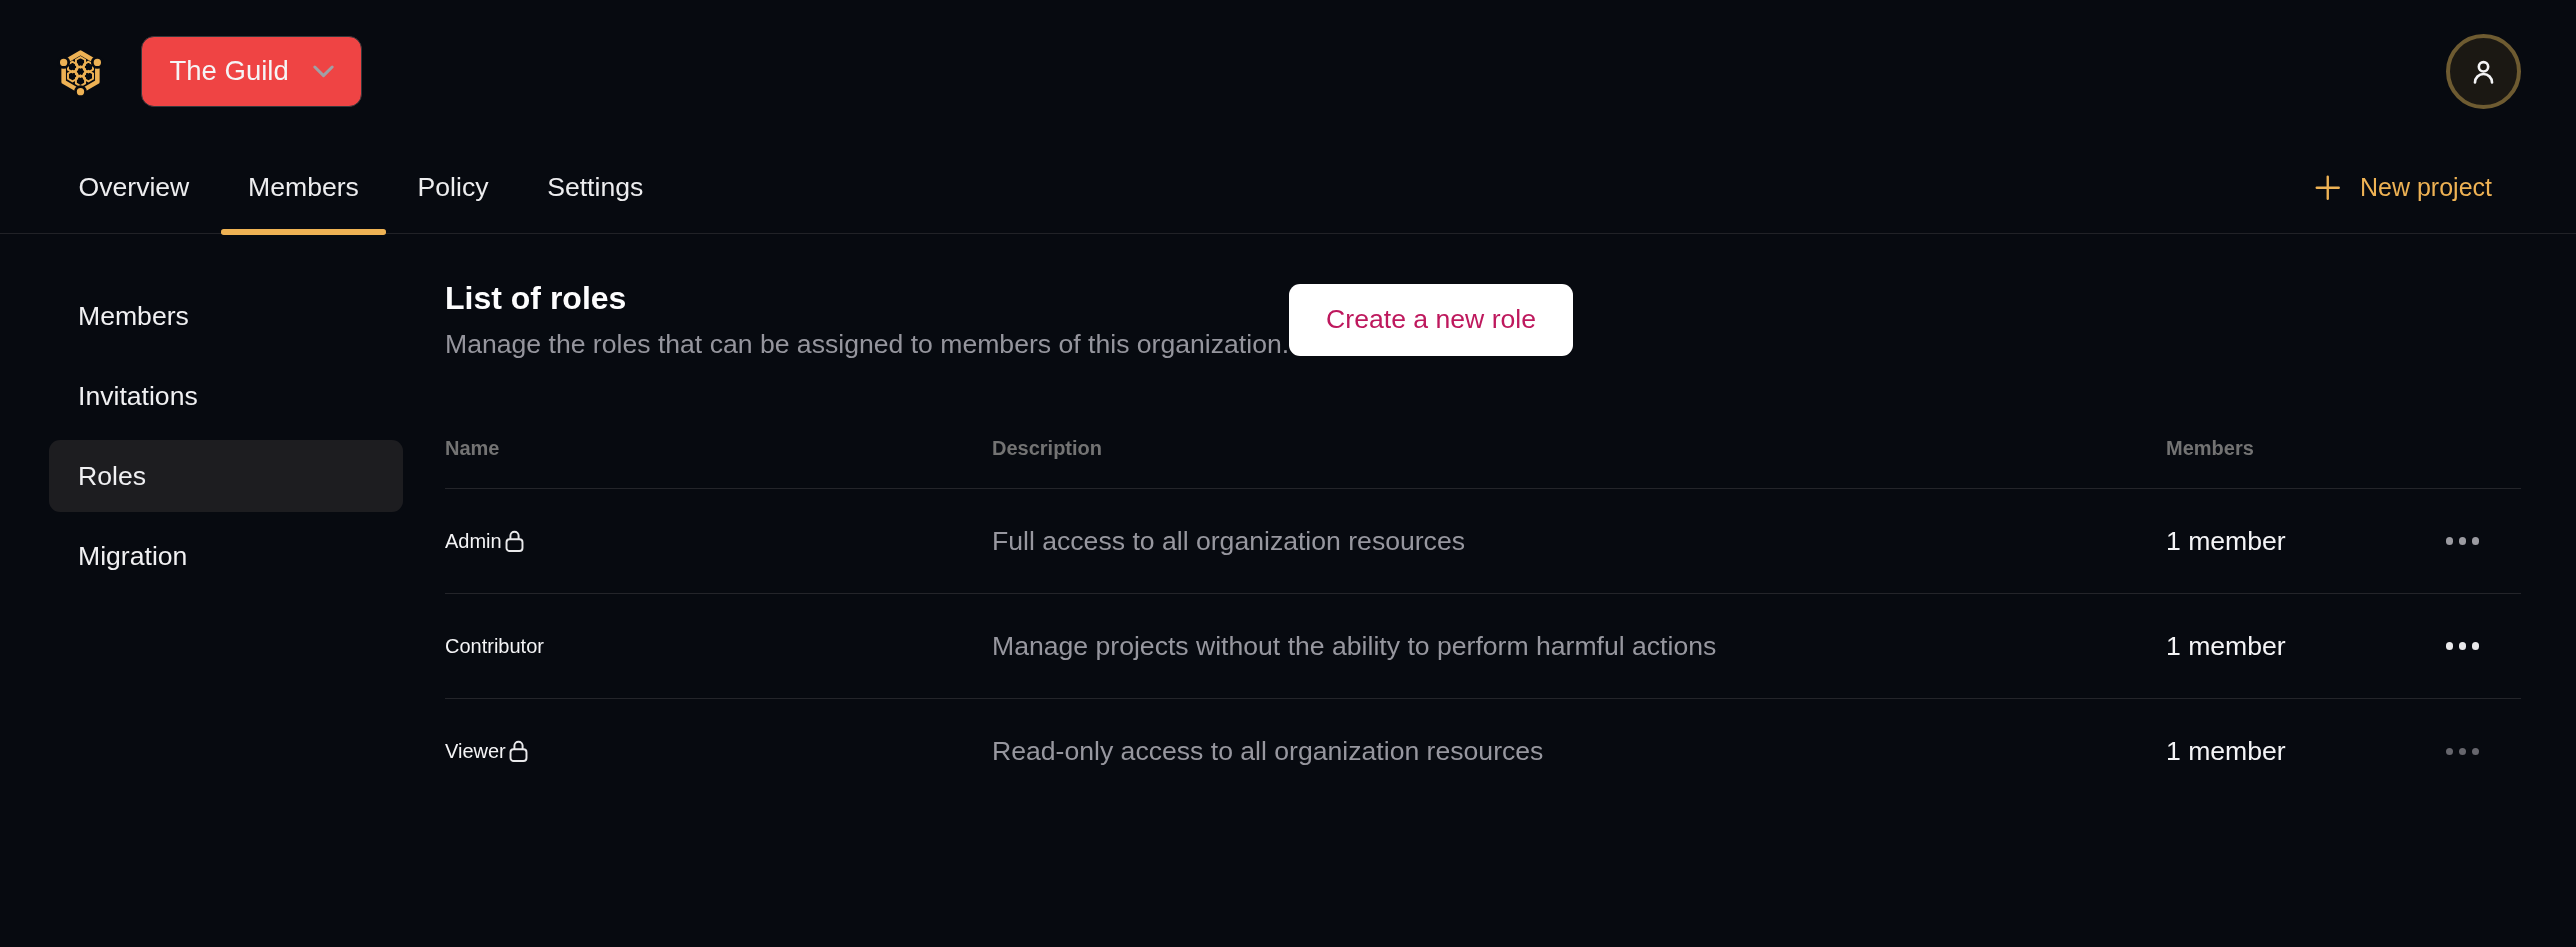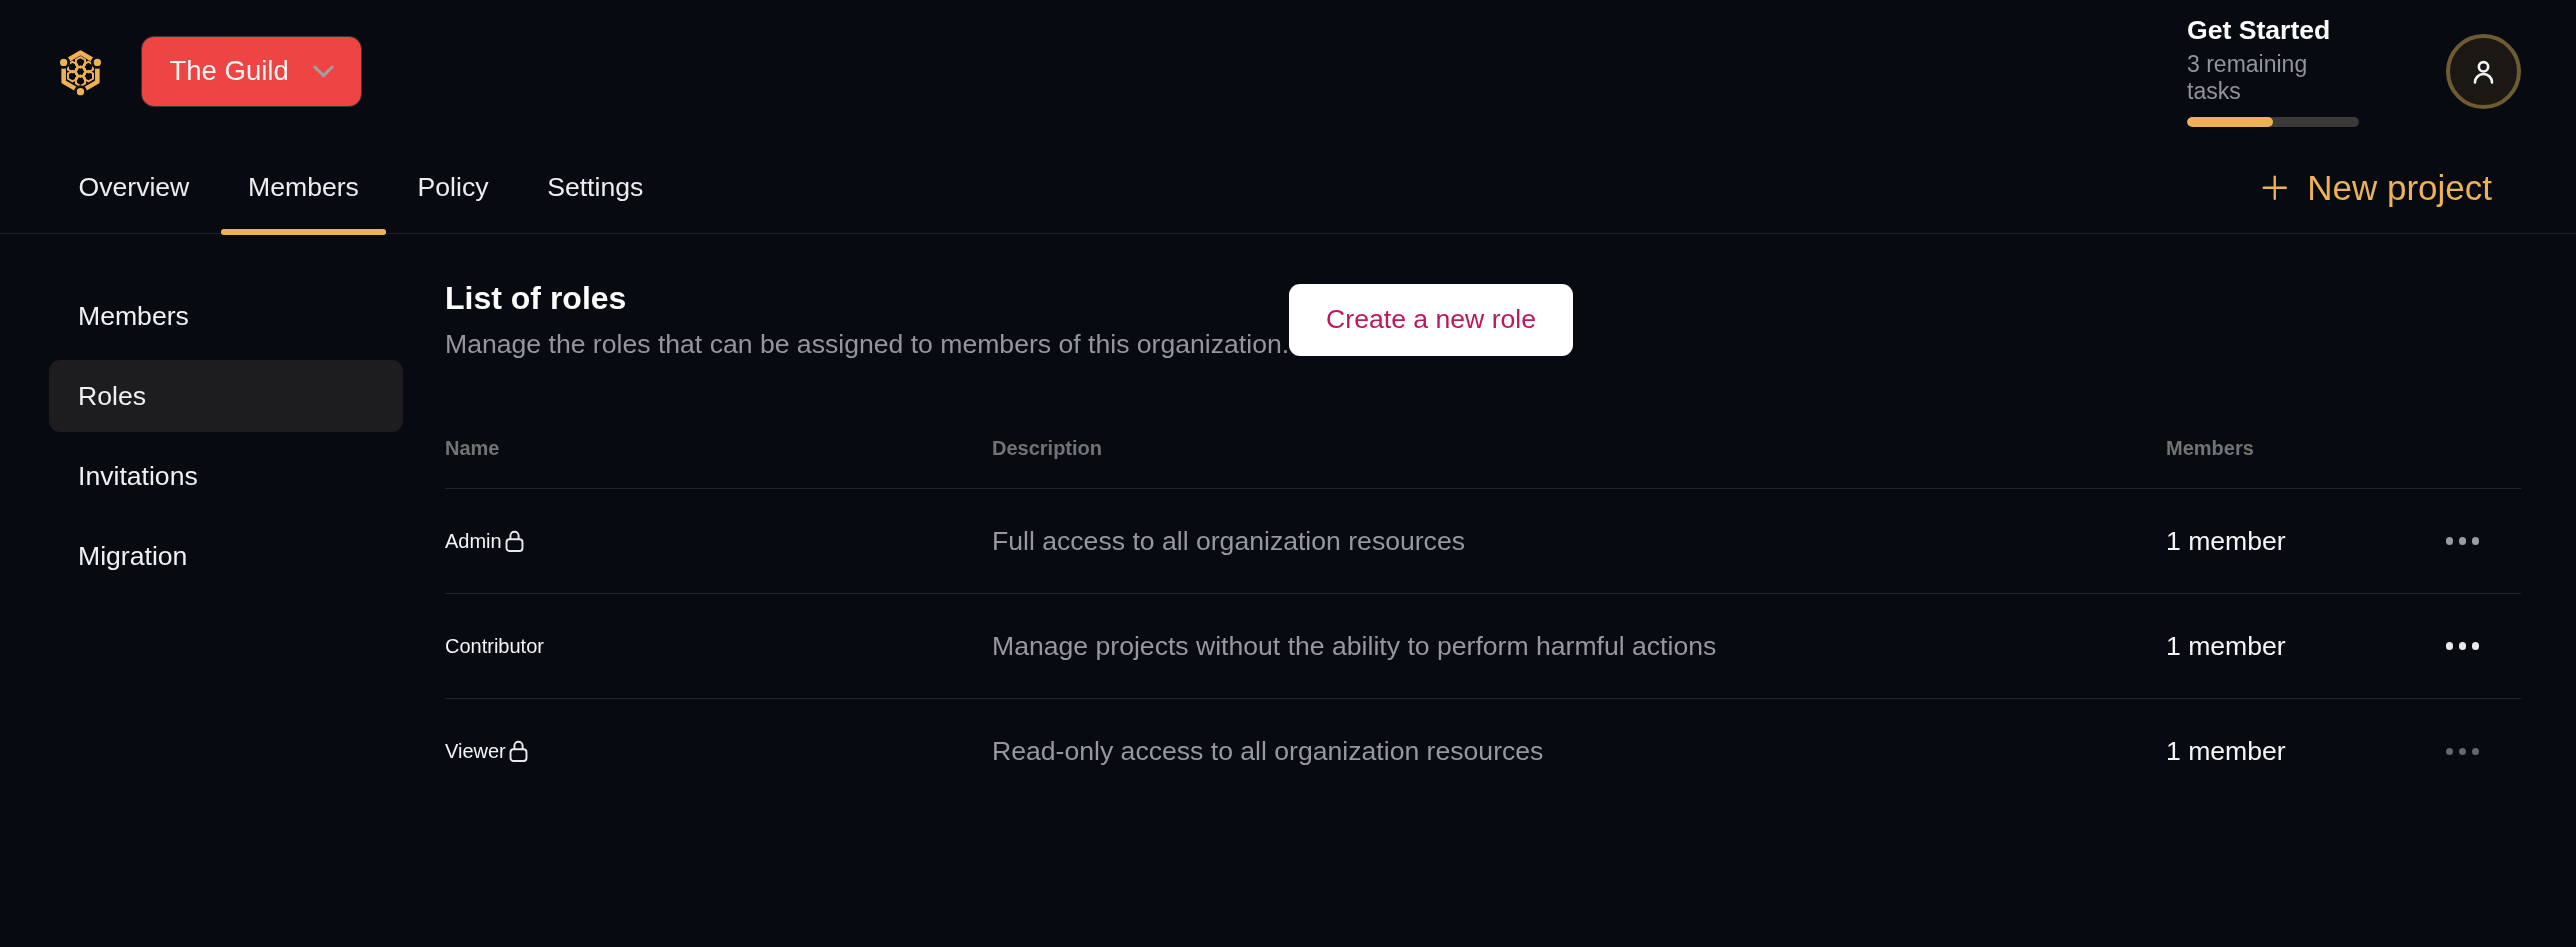--- a/index.html
+++ b/index.html
@@ -36,21 +36,21 @@
   
   .nav { display:flex; align-items:stretch; height:92px; padding:0 84px 0 51px; border-bottom:1.8px solid #212227;justify-content:space-between; }
   .tab {
     position:relative; display:flex; align-items:center;
     padding:0 27.5px; margin-right:3.7px; font-size:26.6px; color:#ededef; cursor:pointer;
   }
   .tab.active::after {
     content:""; position:absolute; left:0; right:0; bottom:-1.8px; height:5.5px;
     background:#eeb254; border-radius:2.7px;
   }
-  .new-project { margin-left:auto; display:flex; align-items:center; gap:18.3px; color:#eeb254; font-size:35px; cursor:pointer; }
+  .new-project { margin-left:auto; display:flex; align-items:center; gap:18.3px; color:#eeb254; font-size:25px; cursor:pointer; }
 
   
   .content { display:flex; align-items:flex-start; padding-top:46px; }
   .sidebar { width:354px; margin-left:49px; flex-shrink:0; }
   .side-item {
     height:72px; margin-bottom:8.2px; padding-left:29px; border-radius:11px;
     display:flex; align-items:center; font-size:26.6px; color:#f0f0f2; cursor:pointer;
   }
   .side-item.active { background:#1d1d20; }
 
@@ -105,27 +105,20 @@
   </svg>
 
   <div class="org-btn">
     <span>The Guild</span>
     <svg width="21" height="13" viewBox="0 0 23 14">
       <polyline points="2,2 11.5,11.5 21,2" fill="none" stroke="#9fa0a5" stroke-width="3.2" stroke-linecap="round" stroke-linejoin="round"></polyline>
     </svg>
   </div>
 
   <div class="header-right">
-    <div class="get-started">
-      <div class="gs-title">Get Started</div>
-      <div class="gs-sub">3 remaining tasks</div>
-      <div class="gs-bar">
-        <div class="gs-fill" style="width: 50%;"></div>
-      </div>
-    </div>
     <div class="avatar">
       <svg width="33" height="33" viewBox="0 0 24 24">
         <circle cx="12" cy="8.6" r="3.4" fill="none" stroke="#f4f4f6" stroke-width="1.9"></circle>
         <path d="M5.8,20 a6.2,6.2 0 0 1 12.4,0" fill="none" stroke="#f4f4f6" stroke-width="1.9" stroke-linecap="round"></path>
       </svg>
     </div>
   </div>
 </div>
 
 <div class="nav">
@@ -150,25 +143,25 @@
     <span>New project</span>
   </div>
 </div>
 
 <div class="content">
 
   <div class="sidebar">
     <div class="side-item">
         <span>Members</span>
       </div>
+    <div class="side-item">
+        <span>Invitations</span>
+      </div>
     <div class="side-item active">
         <span>Roles</span>
-      </div>
-    <div class="side-item">
-        <span>Invitations</span>
       </div>
     <div class="side-item">
         <span>Migration</span>
       </div>
   </div>
 
   <div class="main">
     <div class="main-header">
       <div>
         <div class="page-title">List of roles</div>

